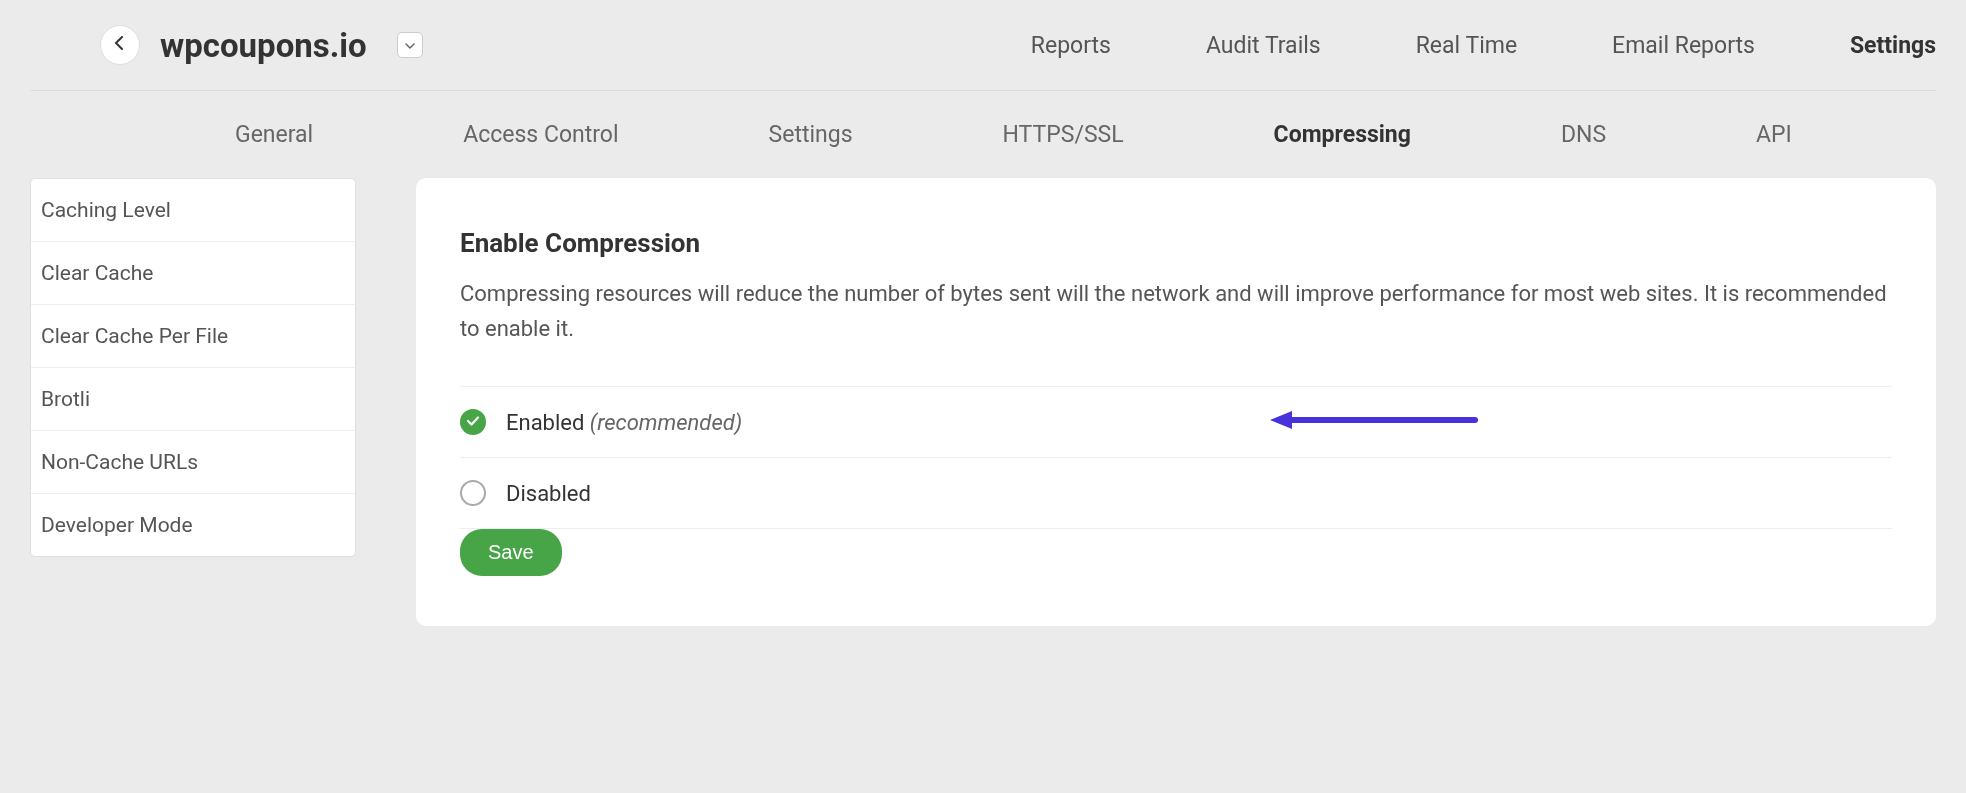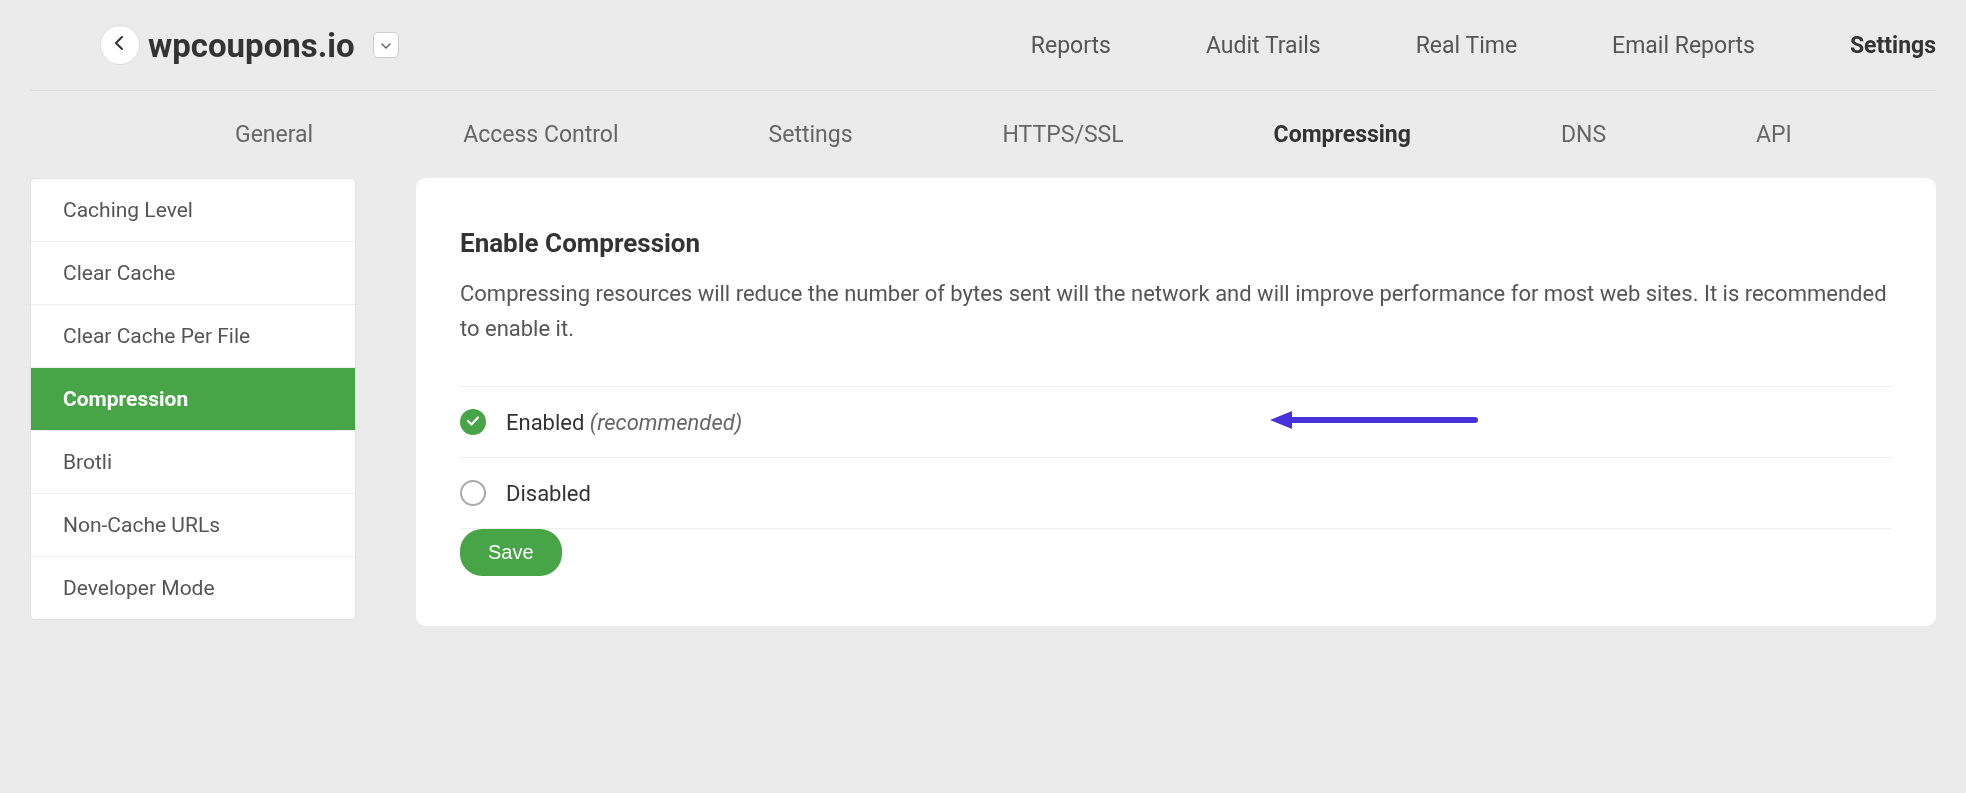--- a/index.html
+++ b/index.html
@@ -12,21 +12,21 @@
     .header {
       display: flex;
       align-items: center;
       justify-content: space-between;
       padding: 25px 30px 25px 100px;
       background: #ebebeb;
     }
     .header-left {
       display: flex;
       align-items: center;
-      gap: 8px;
+      gap: 20px;
     }
     .back-btn {
       width: 40px;
       height: 40px;
       border-radius: 50%;
       background: #fff;
       border: 1px solid #ddd;
       display: flex;
       align-items: center;
       justify-content: center;
@@ -93,21 +93,21 @@
     }
     .sidebar {
       width: 326px;
       background: #fff;
       border: 1px solid #e0e0e0;
       border-radius: 5px;
       overflow: hidden;
       height: fit-content;
     }
     .sidebar-item {
-      padding: 19px 32px;
+      padding: 19px 10px;
       font-size: 21px;
       color: #555;
       border-bottom: 1px solid #eee;
       cursor: pointer;
     }
     .sidebar-item:last-child { border-bottom: none; }
     .sidebar-item.active {
       background: #47a447;
       color: #fff;
       font-weight: 700;
@@ -221,21 +221,20 @@
   <a class="active">Compressing</a>
   <a>DNS</a>
   <a>API</a>
 </div>
 
 <div class="content-wrap">
   <div class="sidebar">
     <div class="sidebar-item">Caching Level</div>
     <div class="sidebar-item">Clear Cache</div>
     <div class="sidebar-item">Clear Cache Per File</div>
-    <div class="sidebar-item active">Compression</div>
     <div class="sidebar-item">Brotli</div>
     <div class="sidebar-item">Non-Cache URLs</div>
     <div class="sidebar-item">Developer Mode</div>
   </div>
 
   <div class="panel">
     <h2 class="panel-title">Enable Compression</h2>
     <p class="panel-desc">Compressing resources will reduce the number of bytes sent will the network and will improve performance for most web sites. It is recommended to enable it.</p>
 
     <div class="option-row">

